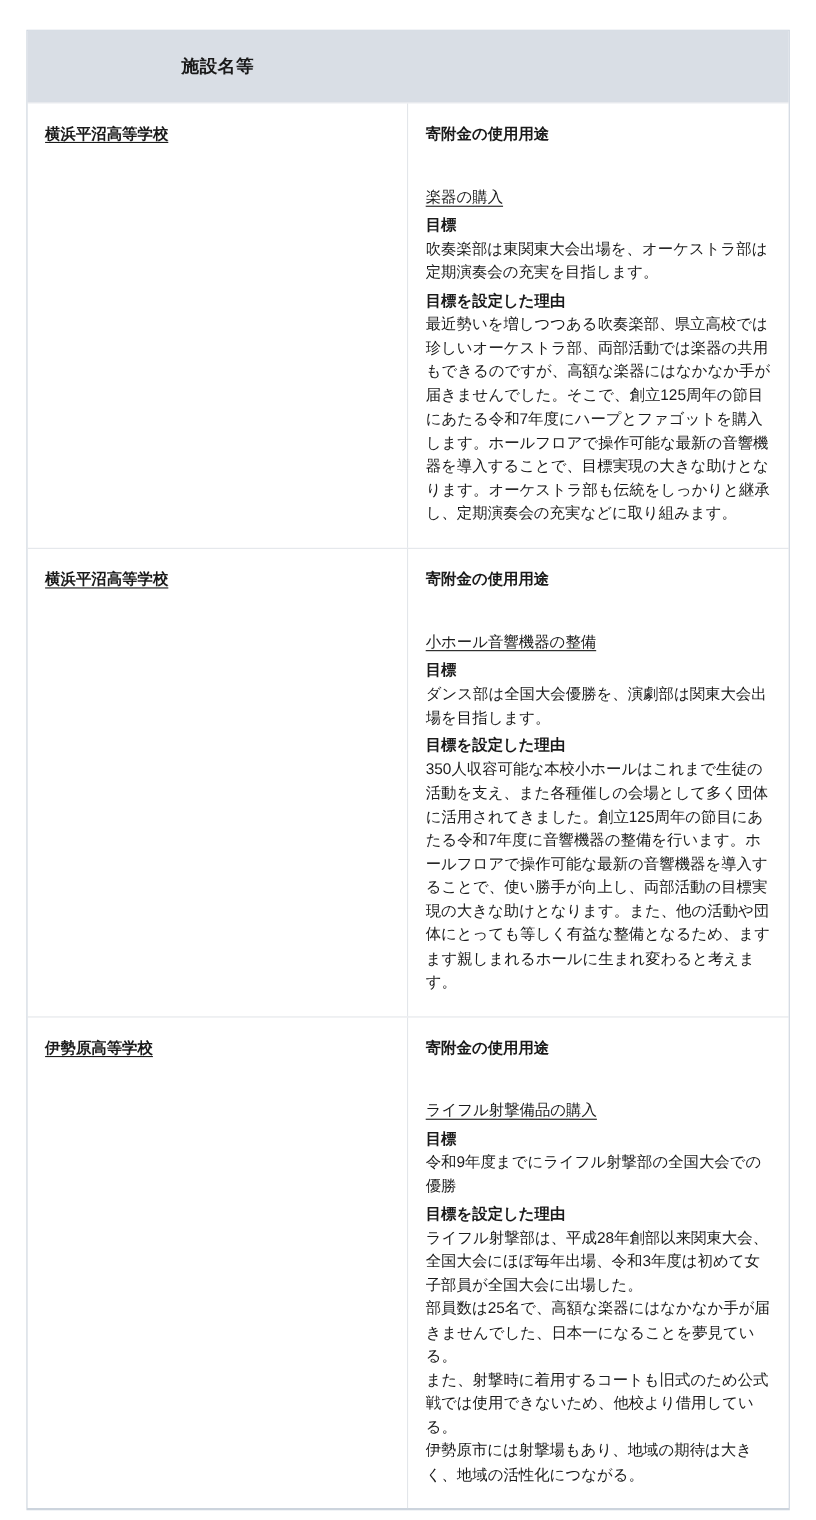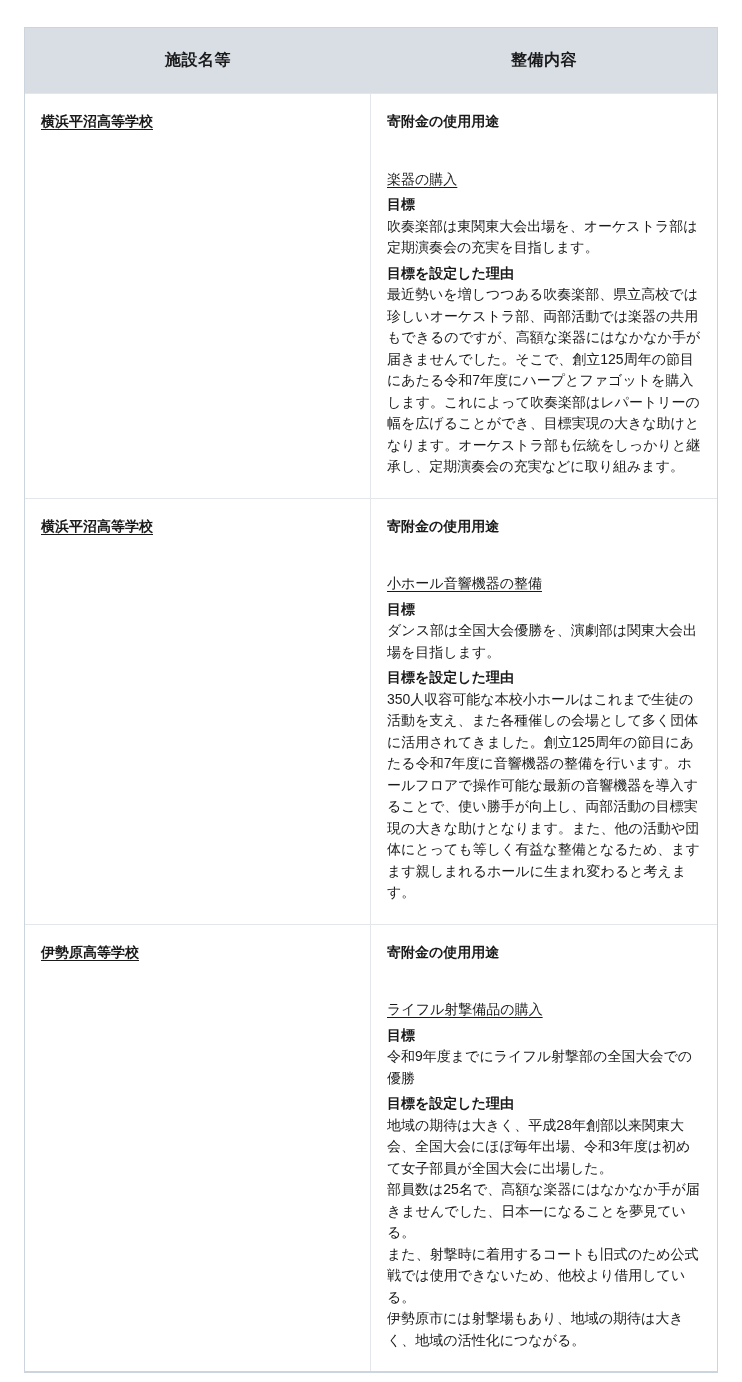--- a/index.html
+++ b/index.html
@@ -74,39 +74,38 @@
   .body-text div { }
 </style>
 </head>
 <body>
 
 <div class="page">
   <div class="facilities-table">
 
     <div class="header-row">
       <div class="header-cell">施設名等</div>
-      <div class="header-cell">整備内容</div>
     </div>
 
     <div class="t-row">
       <div class="cell cell-left">
         <span class="facility-link">横浜平沼高等学校</span>
       </div>
       <div class="cell cell-right">
         <div class="section">
           <div class="section-heading">寄附金の使用用途</div>
           <div><span class="usage-link">楽器の購入</span></div>
         </div>
         <div class="section">
           <div class="section-heading">目標</div>
           <div class="body-text">吹奏楽部は東関東大会出場を、オーケストラ部は定期演奏会の充実を目指します。</div>
         </div>
         <div class="section">
           <div class="section-heading">目標を設定した理由</div>
-          <div class="body-text">最近勢いを増しつつある吹奏楽部、県立高校では珍しいオーケストラ部、両部活動では楽器の共用もできるのですが、高額な楽器にはなかなか手が届きませんでした。そこで、創立125周年の節目にあたる令和7年度にハープとファゴットを購入します。これによって吹奏楽部はレパートリーの幅を広げることができ、目標実現の大きな助けとなります。オーケストラ部も伝統をしっかりと継承し、定期演奏会の充実などに取り組みます。</div>
+          <div class="body-text">最近勢いを増しつつある吹奏楽部、県立高校では珍しいオーケストラ部、両部活動では楽器の共用もできるのですが、高額な楽器にはなかなか手が届きませんでした。そこで、創立125周年の節目にあたる令和7年度にハープとファゴットを購入します。ホールフロアで操作可能な最新の音響機器を導入することで、目標実現の大きな助けとなります。オーケストラ部も伝統をしっかりと継承し、定期演奏会の充実などに取り組みます。</div>
         </div>
       </div>
     </div>
 
     <div class="t-row">
       <div class="cell cell-left">
         <span class="facility-link">横浜平沼高等学校</span>
       </div>
       <div class="cell cell-right">
         <div class="section">
@@ -133,21 +132,21 @@
           <div class="section-heading">寄附金の使用用途</div>
           <div><span class="usage-link">ライフル射撃備品の購入</span></div>
         </div>
         <div class="section">
           <div class="section-heading">目標</div>
           <div class="body-text">令和9年度までにライフル射撃部の全国大会での優勝</div>
         </div>
         <div class="section">
           <div class="section-heading">目標を設定した理由</div>
           <div class="body-text">
-            <div>地域の期待は大きく、平成28年創部以来関東大会、全国大会にほぼ毎年出場、令和3年度は初めて女子部員が全国大会に出場した。</div>
+            <div>ライフル射撃部は、平成28年創部以来関東大会、全国大会にほぼ毎年出場、令和3年度は初めて女子部員が全国大会に出場した。</div>
             <div>部員数は25名で、高額な楽器にはなかなか手が届きませんでした、日本一になることを夢見ている。</div>
             <div>また、射撃時に着用するコートも旧式のため公式戦では使用できないため、他校より借用している。</div>
             <div>伊勢原市には射撃場もあり、地域の期待は大きく、地域の活性化につながる。</div>
           </div>
         </div>
       </div>
     </div>
 
   </div>
 </div>

